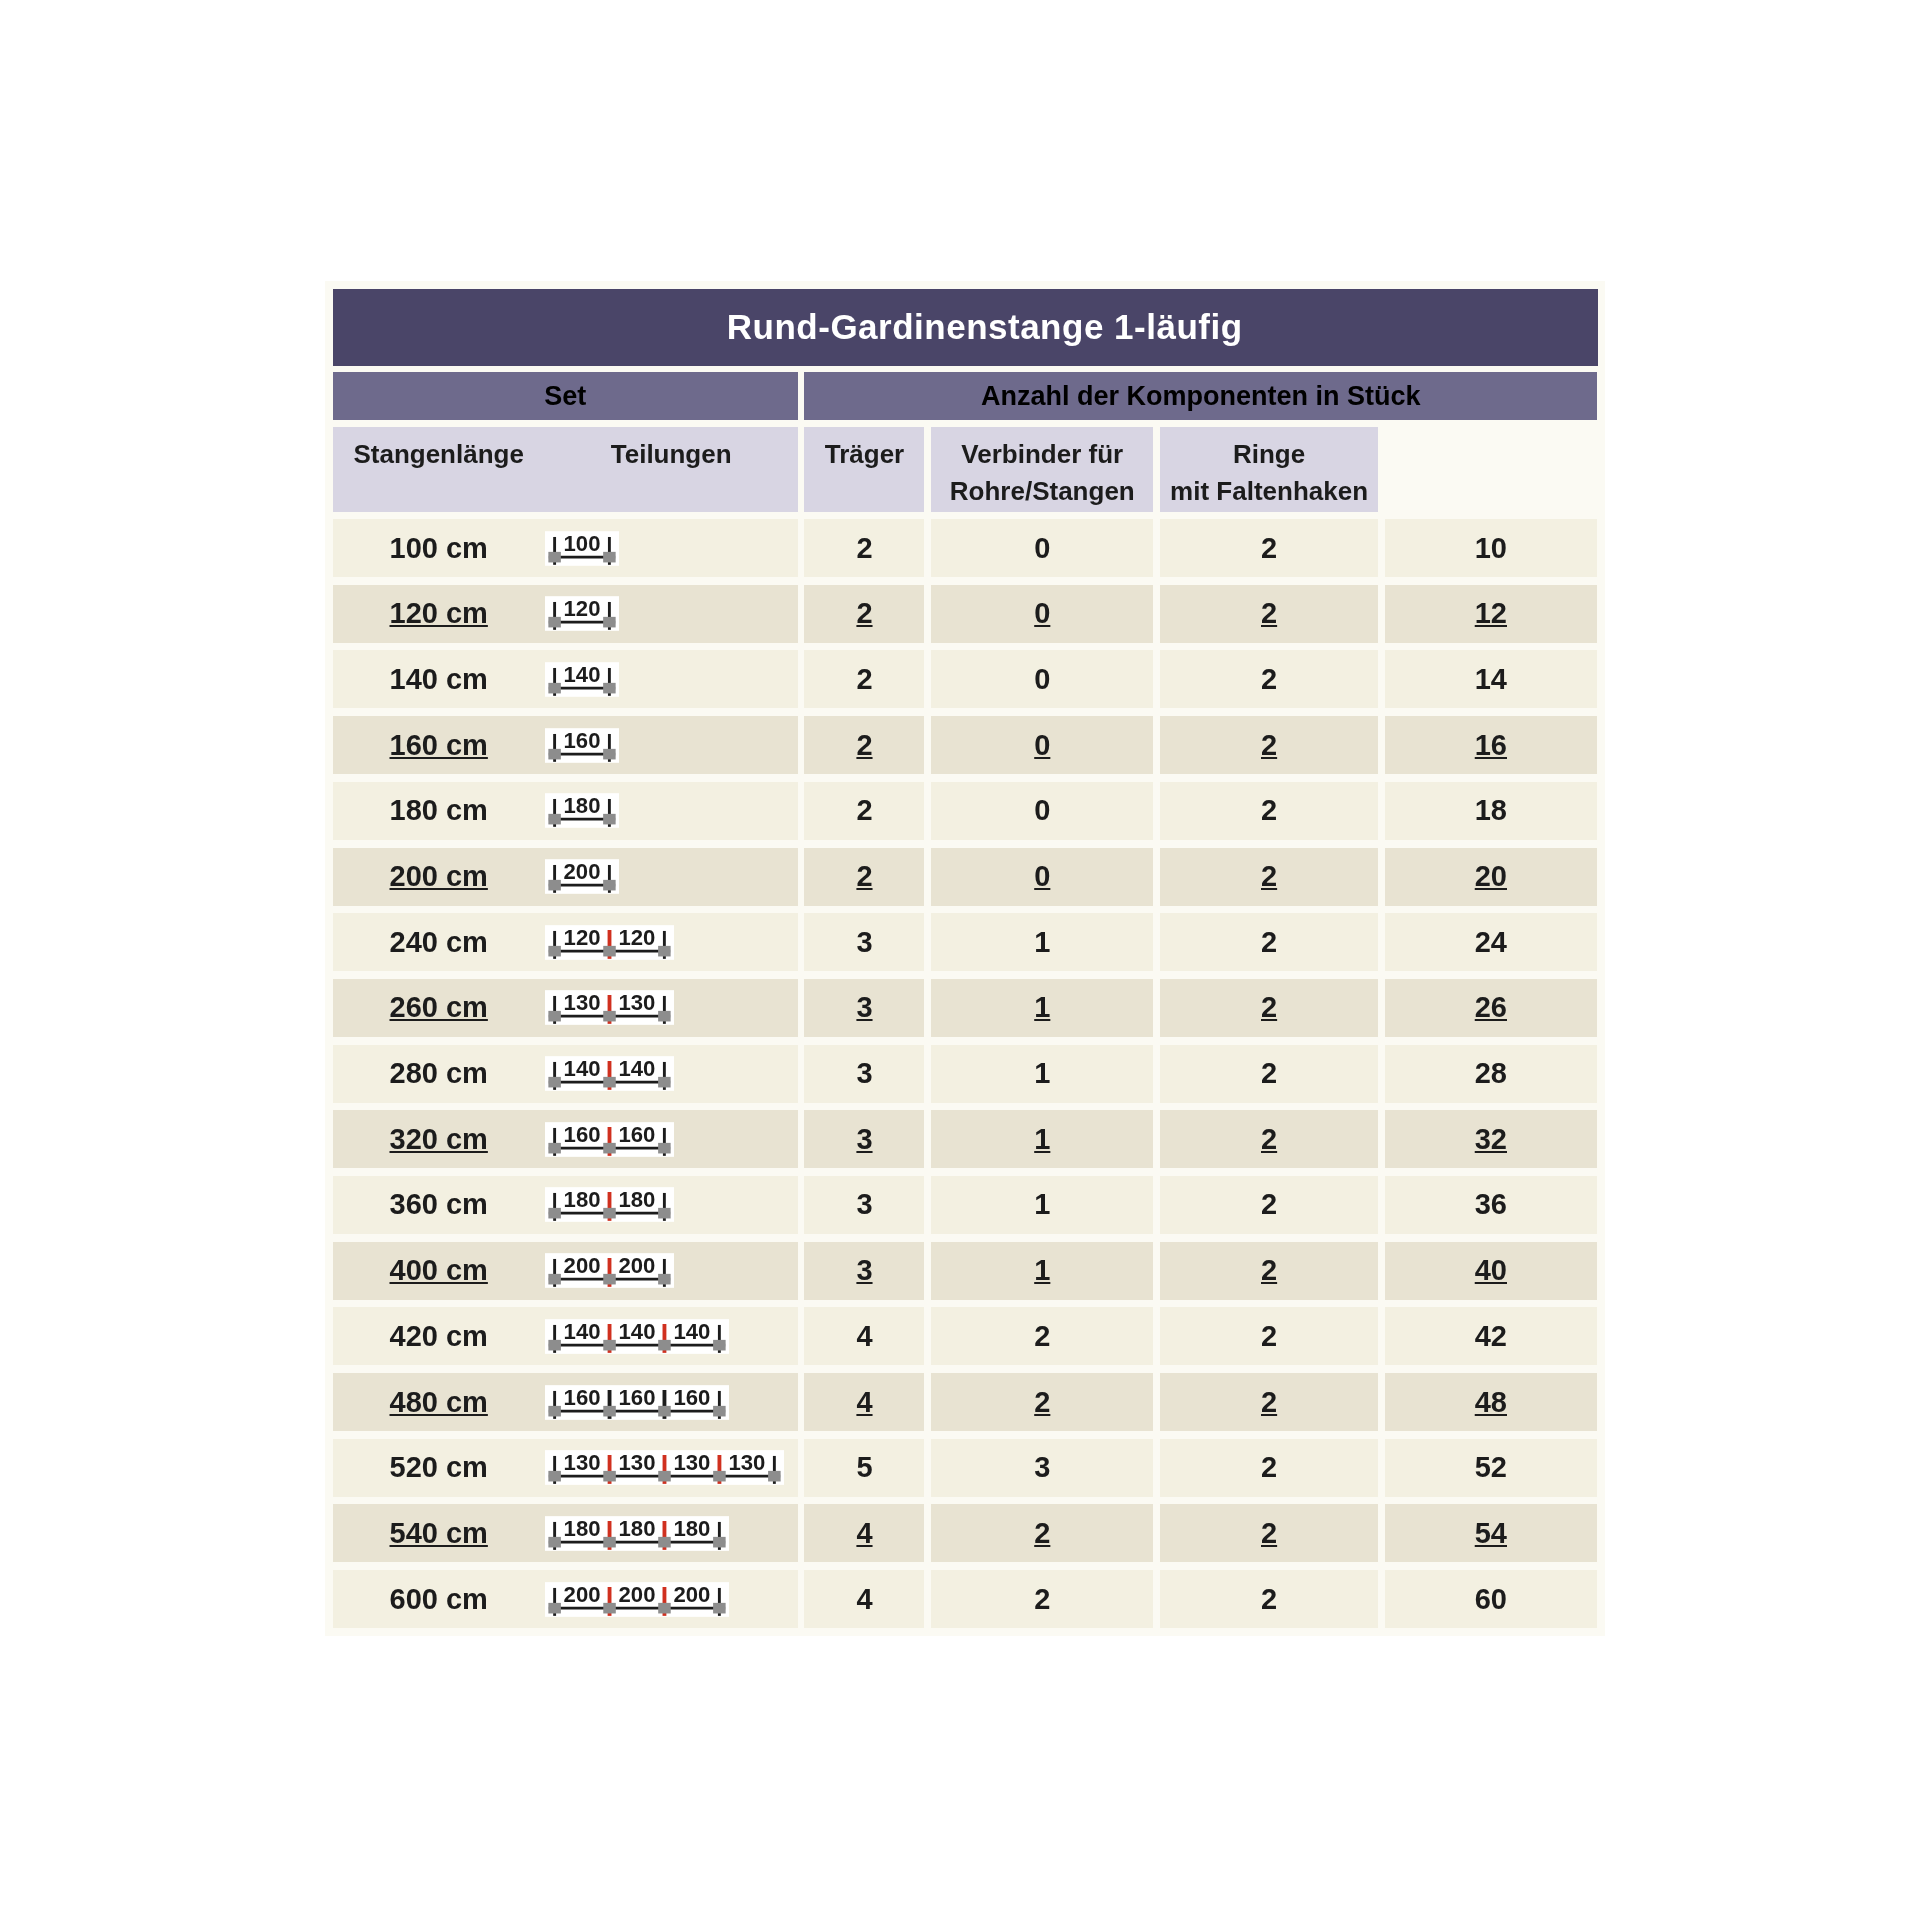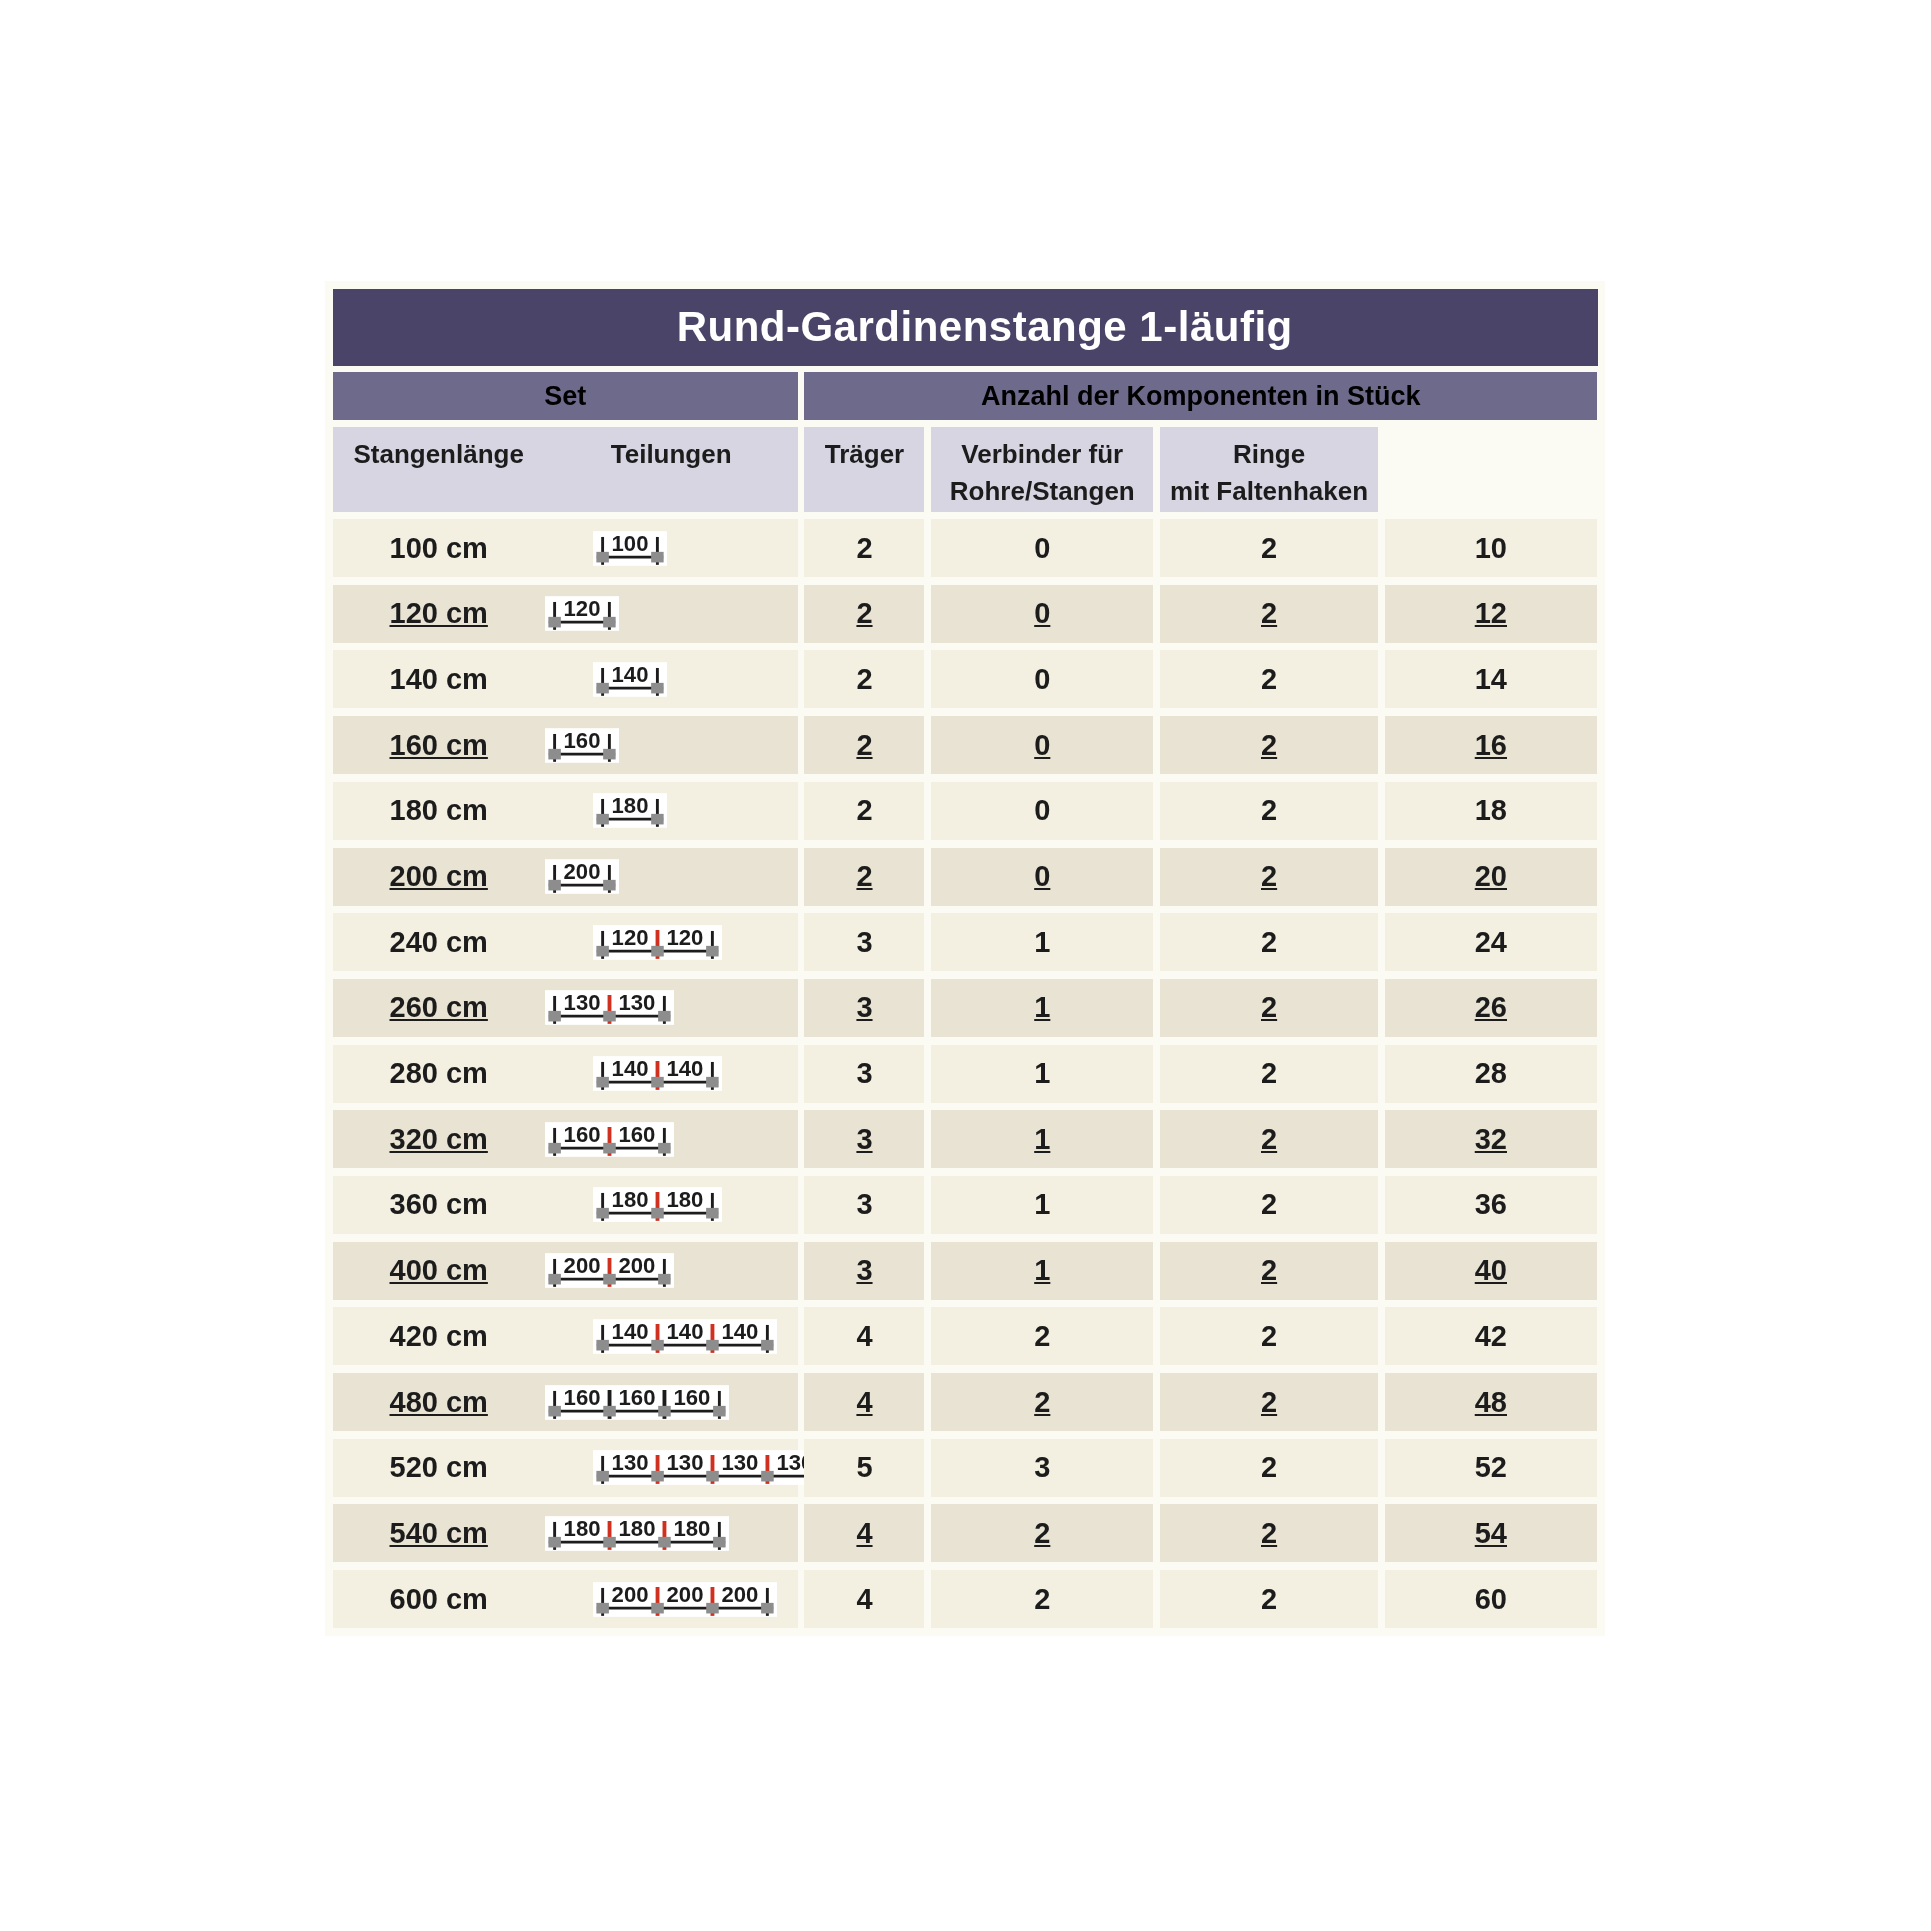--- a/index.html
+++ b/index.html
@@ -7,21 +7,21 @@
   .page {
     position:relative; width:1931px; height:1931px; background:#ffffff;
     font-family:"Liberation Sans", sans-serif; color:#1c1c1c;
   }
   .panel {
     position:absolute; left:325px; top:281px; width:1280px;
     background:#fbfaf3; padding:7.7px;
   }
   .title-bar {
     width:1265px; height:77px; background:#4a4568; color:#ffffff;
-    font-size:42px; font-weight:bold; display:flex; align-items:center;
+    font-size:35px; font-weight:bold; display:flex; align-items:center;
     justify-content:center; margin-bottom:6.8px; letter-spacing:0.5px;padding-left:39px;
   }
   .grid-row {
     display:grid; grid-template-columns:465px 120px 222px 218px 212px;
     column-gap:6.8px; margin-bottom:6.8px;
   }
   .group-bar .cell {
     background:#6e6a8c; color:#000000; font-size:27px; font-weight:bold;
     height:48px; display:flex; align-items:center; justify-content:center;
   }
@@ -35,21 +35,21 @@
     flex-direction:row; justify-content:flex-start; align-items:flex-start;
     display:grid; grid-template-columns:212px 1fr; padding-top:8.7px;
   }
   .col-head .set-head > div { text-align:center; }
   .rows-wrap .grid-row { margin-bottom:7.7px; }
   .rows-wrap .grid-row:last-child { margin-bottom:0; }
   .row .cell {
     height:58px; display:flex; align-items:center; justify-content:center;
     font-size:29px; font-weight:bold;
   }
-  .row.light .cell { background:#f3f0e1;gap:48px; }
+  .row.light .cell { background:#f3f0e1; }
   .row.dark  .cell { background:#e8e3d2;text-decoration:underline; }
   .row .set-cell {
     display:grid; grid-template-columns:212px 1fr; align-items:center;
     justify-content:stretch;
   }
   .row .set-cell .len { text-align:center; }
   .row .set-cell .diag { display:flex; align-items:center; justify-content:flex-start; }
   .row .set-cell .diag svg { display:block; }
 </style>
 </head>

